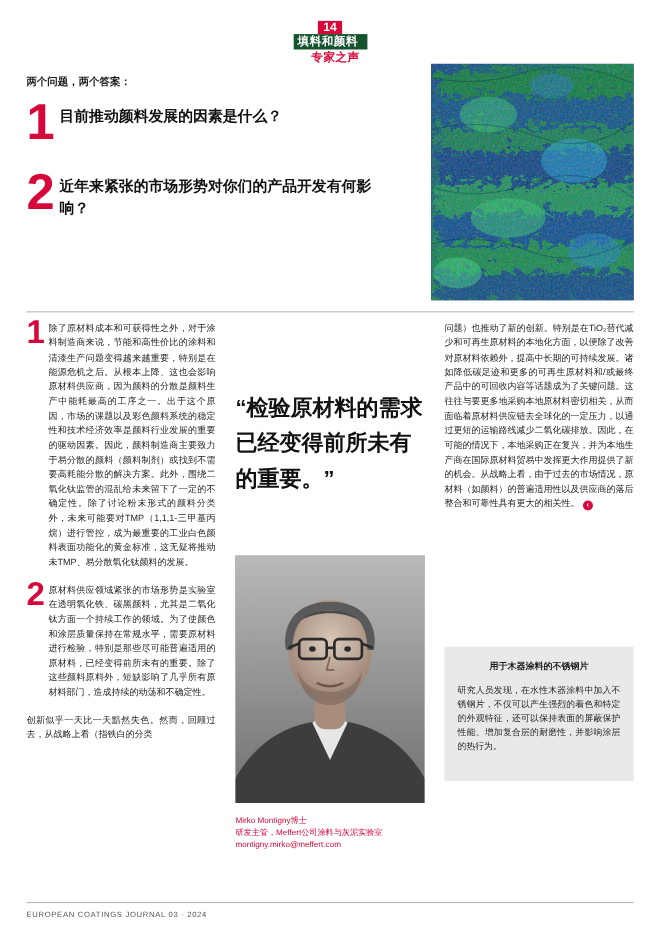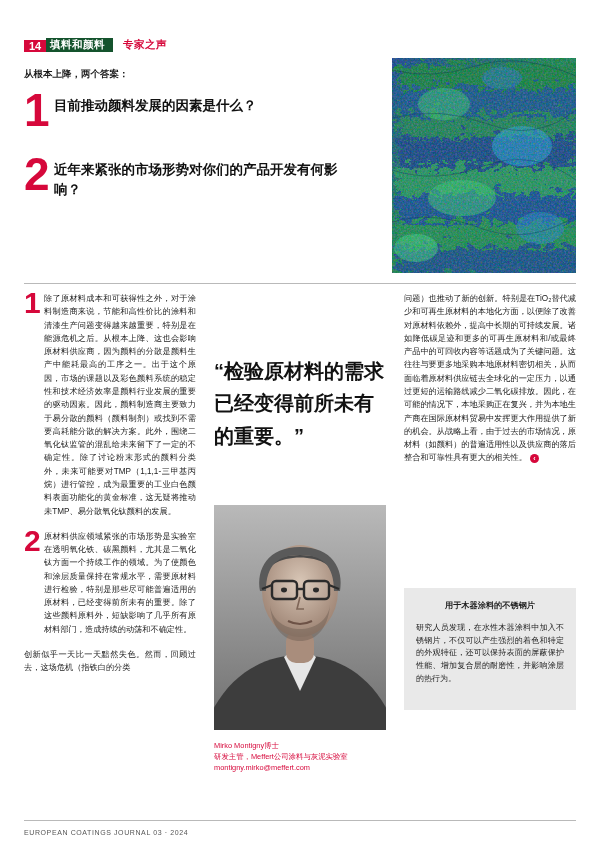--- a/index.html
+++ b/index.html
@@ -16,26 +16,27 @@
     overflow: hidden;
   }
   .page {
     position: absolute;
     inset: 0;
   }
 
   
   .header {
     position: absolute;
-    top: 34px;
+    top: 19px;
     left: 24px;
     right: 24px;
     height: 18px;
     display: flex;
-    align-items: flex-end;
+    align-items: center;
+    flex-direction: column;
   }
   .page-num {
     background: #d6083b;
     color: #ffffff;
     font-size: 11px;
     font-weight: bold;
     width: 22px;
     display: flex;
     align-items: center;
     justify-content: center;
@@ -262,21 +263,21 @@
 <body>
 
 <div class="page">
 
   <div class="header">
     <div class="page-num">14</div>
     <div class="header-cat">填料和颜料</div>
     <div class="header-sub">专家之声</div>
   </div>
 
-  <div class="intro-label">从根本上降，两个答案：</div>
+  <div class="intro-label">两个问题，两个答案：</div>
 
   <div class="questions">
     <div class="q-row">
       <div class="q-num">1</div>
       <div class="q-text">目前推动颜料发展的因素是什么？</div>
     </div>
     <div class="q-row">
       <div class="q-num">2</div>
       <div class="q-text">近年来紧张的市场形势对你们的产品开发有何影响？</div>
     </div>
@@ -333,21 +334,21 @@
 
   <div class="col col1">
     <div class="drop-wrap">
       <span class="dropcap">1</span>
       <p class="para">除了原材料成本和可获得性之外，对于涂料制造商来说，节能和高性价比的涂料和清漆生产问题变得越来越重要，特别是在能源危机之后。从根本上降、这也会影响原材料供应商，因为颜料的分散是颜料生产中能耗最高的工序之一。出于这个原因，市场的课题以及彩色颜料系统的稳定性和技术经济效率是颜料行业发展的重要的驱动因素。因此，颜料制造商主要致力于易分散的颜料（颜料制剂）或找到不需要高耗能分散的解决方案。此外，围绕二氧化钛监管的混乱给未来留下了一定的不确定性。除了讨论粉末形式的颜料分类外，未来可能要对TMP（1,1,1-三甲基丙烷）进行管控，成为最重要的工业白色颜料表面功能化的黄金标准，这无疑将推动未TMP、易分散氧化钛颜料的发展。</p>
     </div>
     <div class="drop-wrap">
       <span class="dropcap">2</span>
       <p class="para">原材料供应领域紧张的市场形势是实验室在透明氧化铁、碳黑颜料，尤其是二氧化钛方面一个持续工作的领域。为了使颜色和涂层质量保持在常规水平，需要原材料进行检验，特别是那些尽可能普遍适用的原材料，已经变得前所未有的重要。除了这些颜料原料外，短缺影响了几乎所有原材料部门，造成持续的动荡和不确定性。</p>
     </div>
-    <p class="para">创新似乎一天比一天黯然失色。然而，回顾过去，这场危机（指铁白的分类</p>
+    <p class="para">创新似乎一天比一天黯然失色。然而，回顾过去，从战略上看（指铁白的分类</p>
   </div>
 
   <div class="pullquote">“检验原材料的需求已经变得前所未有的重要。”</div>
 
   <div class="portrait">
     <svg width="172" height="225" viewBox="0 0 172 225" xmlns="http://www.w3.org/2000/svg">
       <defs>
         <linearGradient id="bgp" x1="0" y1="0" x2="0" y2="1">
           <stop offset="0%" stop-color="#b9b9b9"></stop>
           <stop offset="100%" stop-color="#6f6f6f"></stop>

